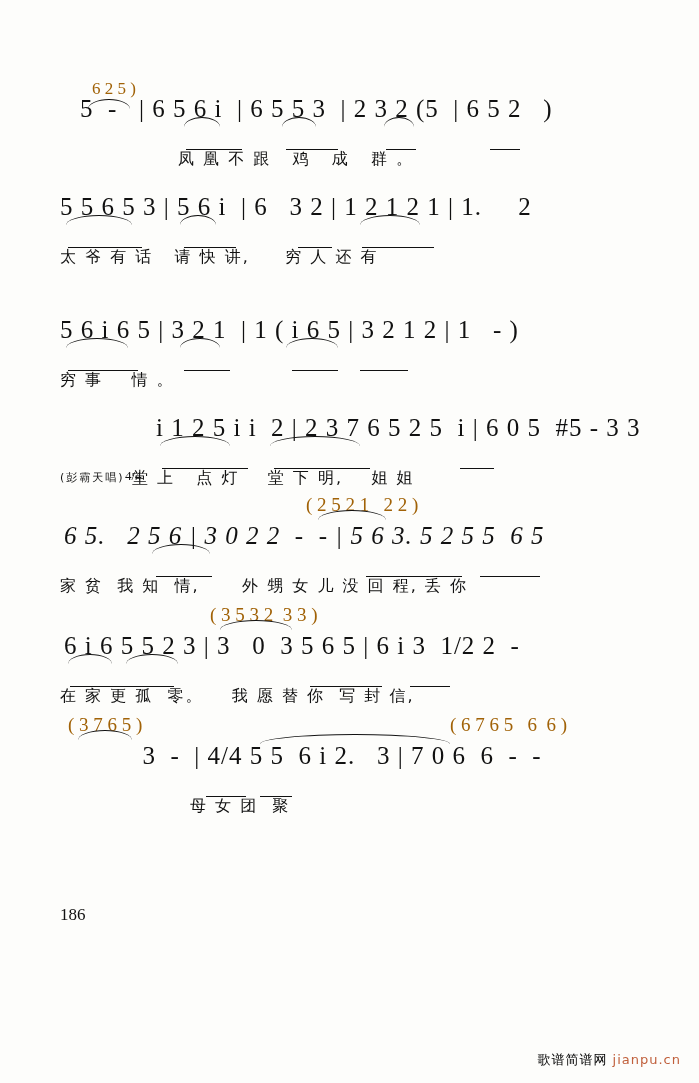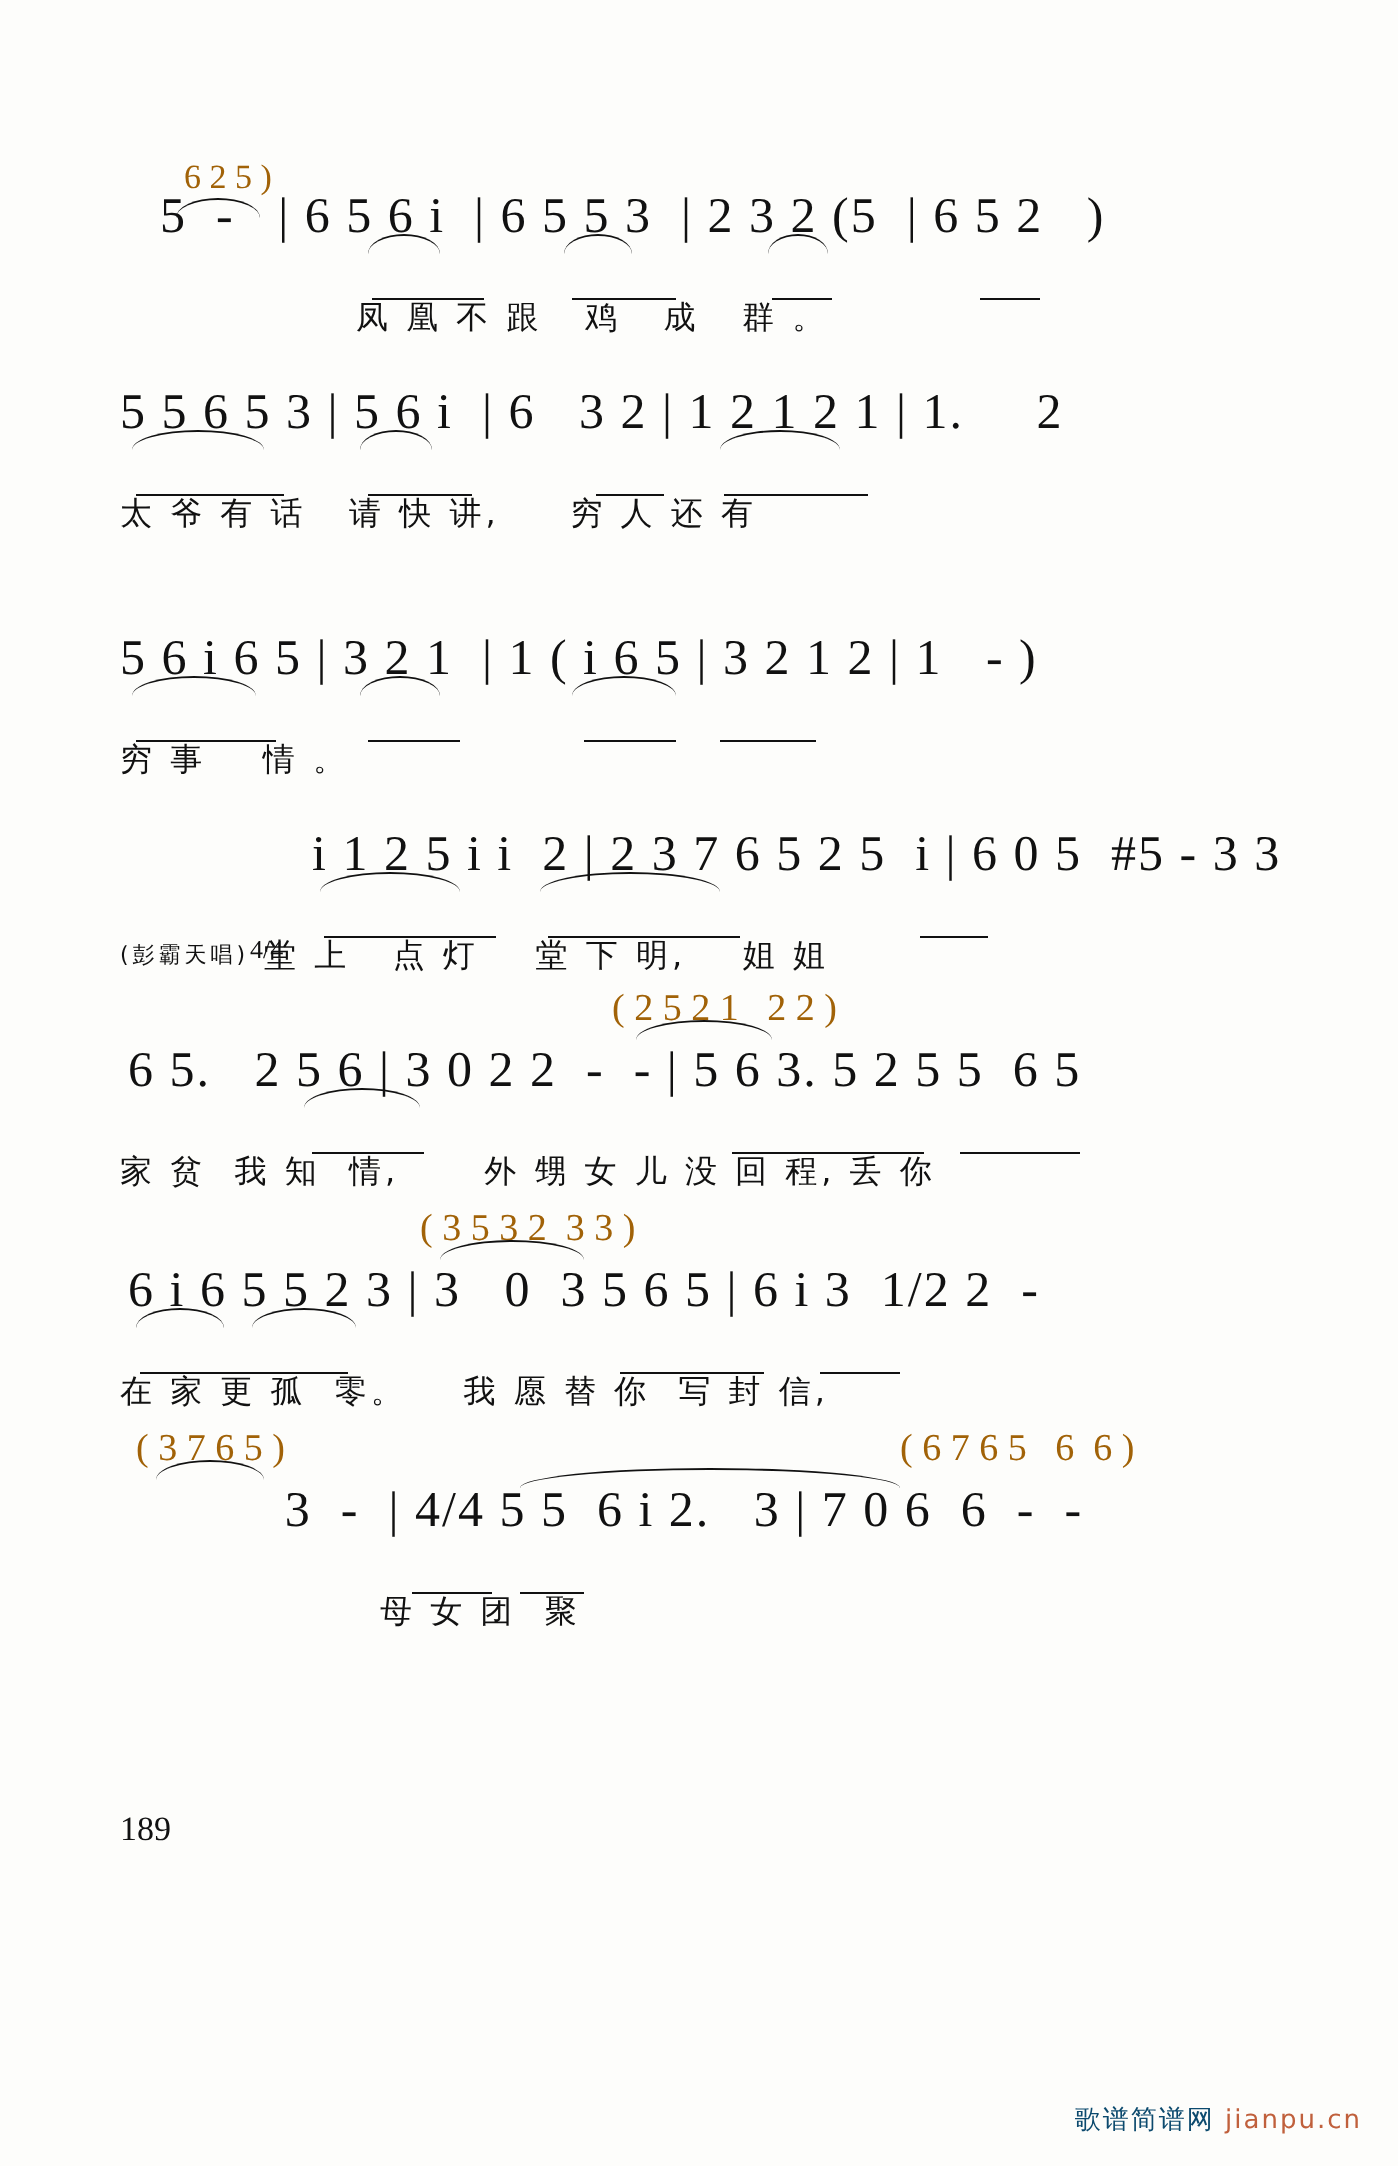--- a/index.html
+++ b/index.html
@@ -72,21 +72,21 @@
     color:#111;
   }
   .watermark{
     position:absolute;
     right:18px;bottom:14px;
     font-family:"DejaVu Sans", sans-serif;
     font-size:13px;
     color:#9aa0a6;
     letter-spacing:1px;
   }
-  .watermark .cn{color:#0c4a6e;}
+  .watermark .cn{color:#000000;}
   .watermark .url{color:#c0603c;}
   
   .slur{
     position:absolute;
     border-top:1.4px solid #111;
     border-radius:50%/100% 100% 0 0;
     height:9px;
   }
   .beam{
     position:absolute;
@@ -148,21 +148,21 @@
       <div class="beam" style="left:102px;top:54px;width:86px;"></div>
       <div class="beam" style="left:214px;top:54px;width:96px;"></div>
       <div class="beam" style="left:400px;top:54px;width:34px;"></div>
       <div class="lyrics tiny" style="position:absolute;left:0px;top:56px;">(彭霸天唱)</div>
       <div class="lyrics" style="padding-left:72px;top:6px;">堂 上   点 灯    堂 下 明,    姐 姐</div>
     </div>
 
     <div class="line" style="height:104px;">
       <div class="bracketed" style="left:246px;top:-18px;font-size:19px;">( 2 5 2 1   2 2 )</div>
       <div class="slur" style="left:258px;top:-2px;width:68px;"></div>
-      <div class="notes" style="padding-left:4px;top:10px;">6 5.   2 5 6 | 3 0 2 2  -  - | 5 6 3. 5 2 5 5  6 5</div>
+      <div class="notes" style="padding-left:4px;top:10px;font-style:italic;">6 5.   2 5 6 | 3 0 2 2  -  - | 5 6 3. 5 2 5 5  6 5</div>
       <div class="slur" style="left:92px;top:32px;width:58px;"></div>
       <div class="beam" style="left:96px;top:64px;width:56px;"></div>
       <div class="beam" style="left:306px;top:64px;width:96px;"></div>
       <div class="beam" style="left:420px;top:64px;width:60px;"></div>
       <div class="lyrics" style="padding-left:0px;top:16px;">家 贫  我 知  情,      外 甥 女 儿 没 回 程, 丢 你</div>
     </div>
 
     <div class="line" style="height:104px;">
       <div class="bracketed" style="left:150px;top:-18px;font-size:19px;">( 3 5 3 2  3 3 )</div>
       <div class="slur" style="left:160px;top:-2px;width:72px;"></div>
@@ -182,20 +182,20 @@
       <div class="slur" style="left:18px;top:-2px;width:54px;"></div>
       <div class="slur" style="left:200px;top:2px;width:190px;"></div>
       <div class="notes" style="padding-left:4px;top:10px;text-align:center;">3  -  | 4/4 5 5  6 i 2.   3 | 7 0 6  6  -  -</div>
       <div class="beam" style="left:146px;top:64px;width:40px;"></div>
       <div class="beam" style="left:200px;top:64px;width:32px;"></div>
       <div class="lyrics" style="padding-left:130px;top:16px;">母 女 团  聚</div>
     </div>
 
   </div>
 
-  <div class="pagenum">189</div>
+  <div class="pagenum">186</div>
 
   <div class="watermark">
     <span class="cn">歌谱简谱网</span>
     <span class="url">jianpu.cn</span>
   </div>
 
 </div>
 
 </body></html>

